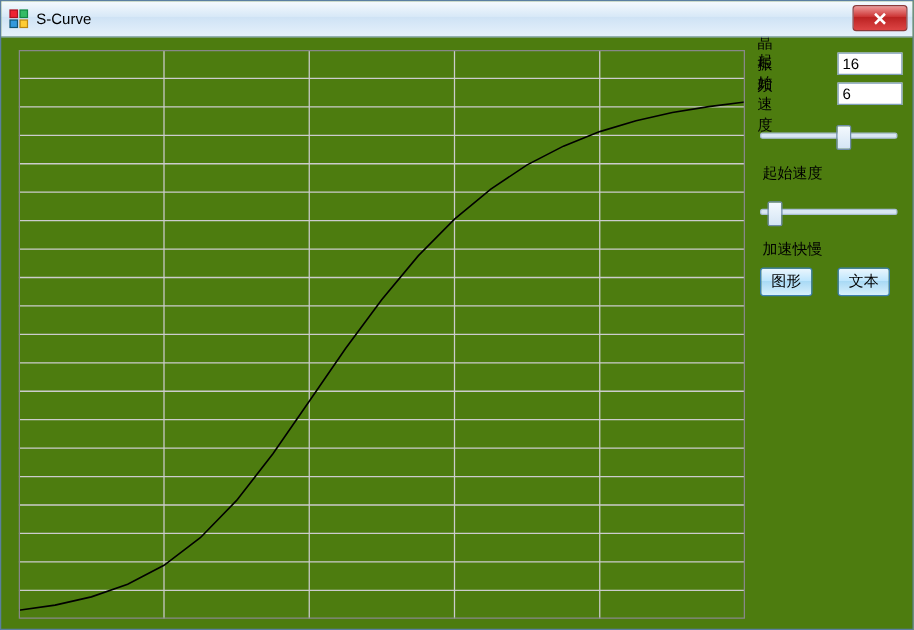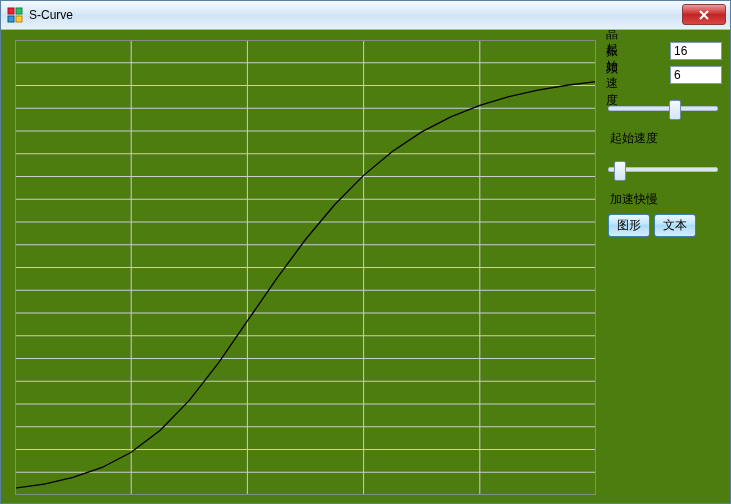--- a/index.html
+++ b/index.html
@@ -14,21 +14,21 @@
   svg.chart{position:absolute;inset:0;width:100%;height:100%;}
   .side{width:118px;margin-left:8px;display:flex;flex-direction:column;}
   .row{display:flex;align-items:center;height:22px;margin-bottom:2px;}
   .row .lbl{width:56px;text-align:right;padding-right:4px;color:#000;}
   .row input{width:52px;height:18px;border:1px solid #7f9db9;font-size:12px;padding:0 3px;box-sizing:border-box;margin-left:48px;}
   .slider-wrap{margin:10px 4px 4px 4px;}
   .slider-track{position:relative;height:18px;}
   .slider-track .rail{position:absolute;left:0;right:0;top:8px;height:3px;background:#d9e6f2;border:1px solid #a9bed4;border-radius:2px;}
   .slider-track .thumb{position:absolute;top:2px;width:10px;height:18px;background:linear-gradient(#f4f9fe,#d4e5f5);border:1px solid #6f8ca9;border-radius:2px;cursor:pointer;}
   .sec-label{margin:10px 0 2px 6px;color:#000;}
-  .btn-row{display:flex;gap:4px;margin:4px 0 0 4px;}
+  .btn-row{display:flex;gap:20px;margin:4px 0 0 4px;}
   .btn{border:1px solid #3c7fb1;border-radius:3px;background:linear-gradient(#eaf6fd,#bee6fd 45%,#a7d9f5 46%,#d7effc);padding:2px 8px;cursor:pointer;color:#000;}
 </style>
 </head>
 <body>
 
 <div class="window">
   <div class="titlebar">
     <span class="app-icon">
       <svg viewBox="0 0 16 16" width="16" height="16">
         <rect x="1" y="1" width="6" height="6" fill="#e23" stroke="#a12"></rect>

